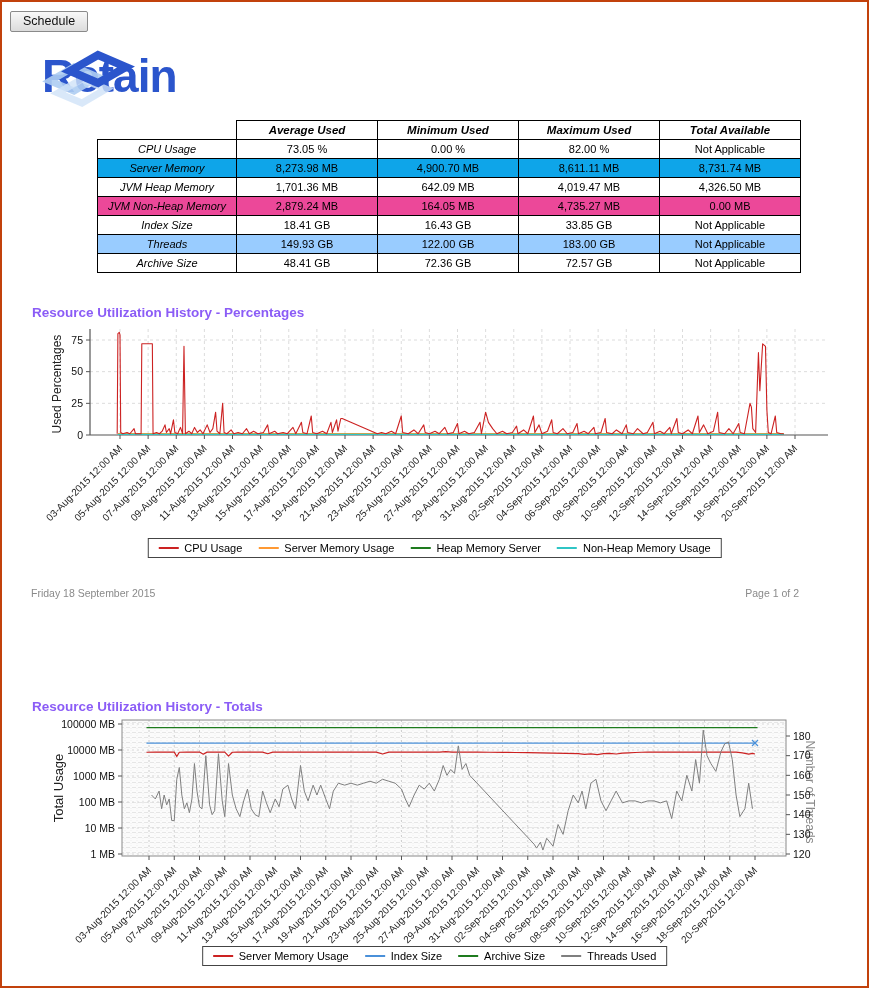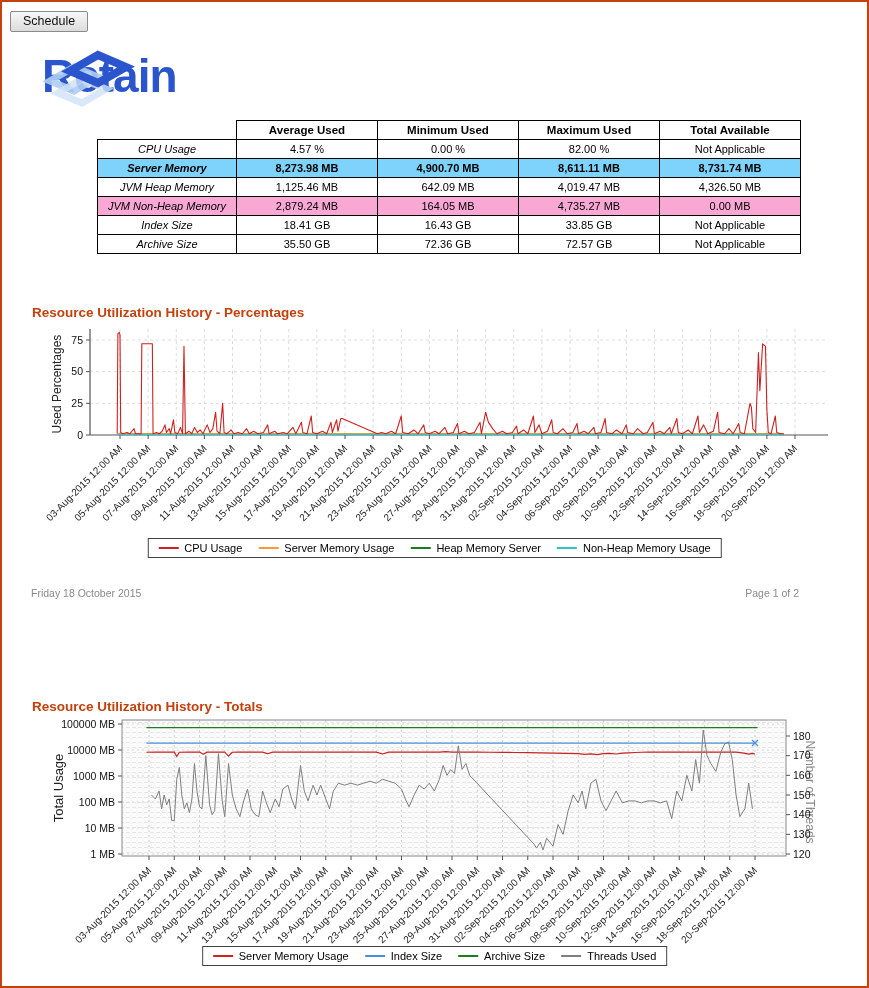--- a/index.html
+++ b/index.html
@@ -14,24 +14,24 @@
   #logo{position:absolute;left:34px;top:44px;height:60px;display:flex;align-items:center;}
   #logo svg{display:block;}
   #logo-text{font-size:46px;font-weight:bold;color:#2b55cc;letter-spacing:-1px;
     margin-left:6px;line-height:1;}
   
   #summary-table{position:absolute;left:95px;top:118px;border-collapse:collapse;
     font-size:11px;color:#000;}
   #summary-table td{border:1px solid #000;text-align:center;vertical-align:middle;
     height:18px;padding:0 4px;}
   #summary-table td.hcorner{border:none;}
-  #summary-table td.colhead{font-weight:bold;font-size:11.5px;width:132px;}
+  #summary-table td.colhead{font-weight:bold;font-style:italic;font-size:11.5px;width:132px;}
   #summary-table td.rowlabel{font-style:italic;width:130px;}
   
-  .chart-title{position:absolute;left:30px;font-size:13.5px;font-weight:bold;color:#c2410c;}
+  .chart-title{position:absolute;left:30px;font-size:13.5px;font-weight:bold;color:#8b5cf6;}
   
   .vlabel{position:absolute;width:180px;height:16px;text-align:center;
     font-size:12px;color:#222;transform:rotate(-90deg);}
   .vlabel-r{transform:rotate(90deg);color:#888;}
   
   .legend{position:absolute;left:50%;transform:translateX(-50%);
     display:flex;align-items:center;gap:16px;border:1px solid #444;
     padding:3px 10px;font-size:11px;color:#000;background:#fff;white-space:nowrap;}
   .legend .item{display:flex;align-items:center;gap:6px;}
   .legend .swatch{width:20px;height:0;border-top:2px solid #000;}
@@ -62,56 +62,63 @@
     <tbody id="summary-tbody">
         <tr>
           <td class="hcorner"></td>
           <td class="colhead">Average Used</td>
           <td class="colhead">Minimum Used</td>
           <td class="colhead">Maximum Used</td>
           <td class="colhead">Total Available</td>
         </tr>
         <tr>
           <td class="rowlabel">CPU Usage</td>
-          <td>4.57 %</td>
+          <td>73.05 %</td>
           <td>0.00 %</td>
           <td>82.00 %</td>
           <td>Not Applicable</td>
         </tr>
-        <tr style="background: #7dd3fc; font-weight: bold;">
+        <tr style="background: #0ea5e9;">
           <td class="rowlabel">Server Memory</td>
           <td>8,273.98 MB</td>
           <td>4,900.70 MB</td>
           <td>8,611.11 MB</td>
           <td>8,731.74 MB</td>
         </tr>
         <tr>
           <td class="rowlabel">JVM Heap Memory</td>
-          <td>1,125.46 MB</td>
+          <td>1,701.36 MB</td>
           <td>642.09 MB</td>
           <td>4,019.47 MB</td>
           <td>4,326.50 MB</td>
         </tr>
-        <tr style="background: #f9a8d4;">
+        <tr style="background: #ec4899;">
           <td class="rowlabel">JVM Non-Heap Memory</td>
           <td>2,879.24 MB</td>
           <td>164.05 MB</td>
           <td>4,735.27 MB</td>
           <td>0.00 MB</td>
         </tr>
         <tr>
           <td class="rowlabel">Index Size</td>
           <td>18.41 GB</td>
           <td>16.43 GB</td>
           <td>33.85 GB</td>
           <td>Not Applicable</td>
         </tr>
+        <tr style="background: rgb(153, 204, 255);">
+          <td class="rowlabel">Threads</td>
+          <td>149.93 GB</td>
+          <td>122.00 GB</td>
+          <td>183.00 GB</td>
+          <td>Not Applicable</td>
+        </tr>
         <tr>
           <td class="rowlabel">Archive Size</td>
-          <td>35.50 GB</td>
+          <td>48.41 GB</td>
           <td>72.36 GB</td>
           <td>72.57 GB</td>
           <td>Not Applicable</td>
         </tr>
       </tbody>
   </table>
 
   <div class="chart-title" style="top:303px;">Resource Utilization History - Percentages</div>
   <div class="vlabel" style="left:-34px;top:374px;">Used Percentages</div>
   <svg id="chart1" style="top:318px;" width="869" height="242" viewBox="0 0 869 242">
@@ -220,21 +227,21 @@
       <span class="item">
         <span class="swatch" style="border-top-color: rgb(30, 123, 30);"></span>
         <span>Heap Memory Server</span>
       </span>
       <span class="item">
         <span class="swatch" style="border-top-color: rgb(47, 197, 197);"></span>
         <span>Non-Heap Memory Usage</span>
       </span>
     </div>
 
-  <div class="footer-text" style="left:29px;top:585px;">Friday 18 October 2015</div>
+  <div class="footer-text" style="left:29px;top:585px;">Friday 18 September 2015</div>
   <div class="footer-text" style="right:68px;top:585px;">Page 1 of 2</div>
 
   <div class="chart-title" style="top:697px;">Resource Utilization History - Totals</div>
   <div class="vlabel" style="left:-33px;top:778px;font-size:13px;">Total Usage</div>
   <div class="vlabel vlabel-r" style="left:717px;top:782px;font-size:12px;">Number of Threads</div>
   <svg id="chart2" style="top:708px;" width="869" height="250" viewBox="0 0 869 250">
       <defs>
         <pattern id="gp" width="6" height="5" patternUnits="userSpaceOnUse">
           <rect width="6" height="5" fill="#fbfbfb"></rect>
           <line x1="0" y1="2.5" x2="6" y2="2.5" stroke="#e6e6e6" stroke-dasharray="2,2"></line>

